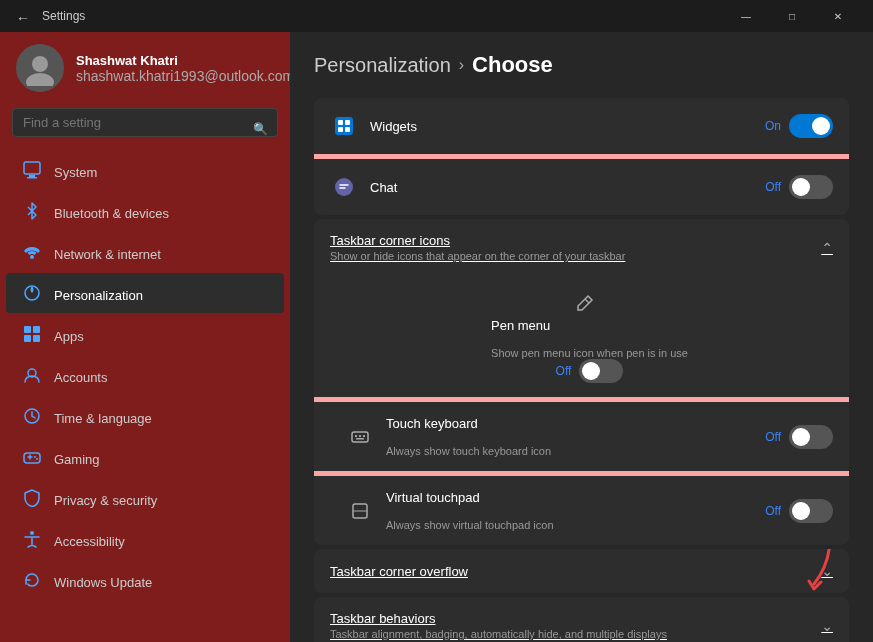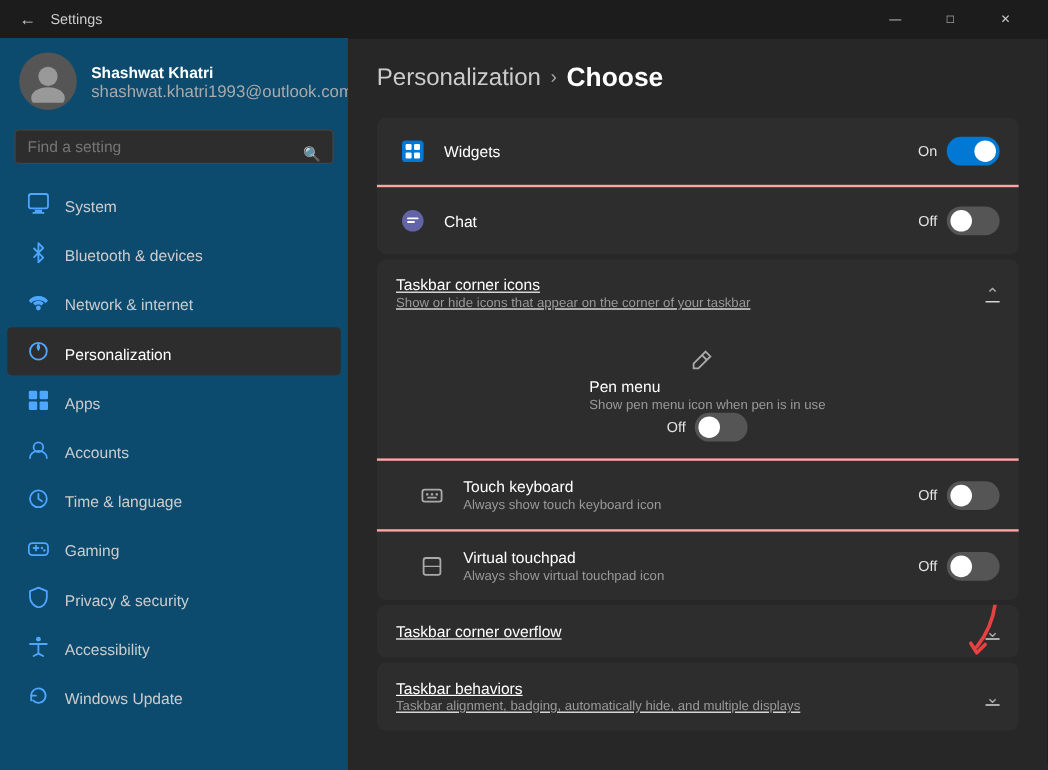--- a/index.html
+++ b/index.html
@@ -61,21 +61,21 @@
     
     .main {
       display: flex;
       flex: 1;
       overflow: hidden;
     }
 
     
     .sidebar {
       width: 290px;
-      background: #0c4a6e;
+      background: #7f1d1d;
       display: flex;
       flex-direction: column;
       flex-shrink: 0;
       overflow-y: auto;
       padding-bottom: 10px;
     }
 
     
     .user-profile {
       display: flex;
@@ -193,21 +193,21 @@
       background: #2d2d2d;
       border-radius: 8px;
       margin-bottom: 4px;
       overflow: hidden;
     }
 
     .settings-row {
       display: flex;
       align-items: center;
       padding: 14px 16px;
-      border-bottom: 2px solid #fca5a5;
+      border-bottom: 5px solid #fca5a5;
     }
     .settings-row:last-child { border-bottom: none; }
 
     .row-icon {
       width: 28px;
       height: 28px;
       margin-right: 12px;
       display: flex;
       align-items: center;
       justify-content: center;
@@ -216,30 +216,30 @@
     .row-text {
       flex: 1;
     }
     .row-title {
       font-size: 13px;
       color: #fff;
     }
     .row-subtitle {
       font-size: 11px;
       color: #999;
-      margin-top: 2px;
+      margin-top: 14px;
     }
     .row-control {
       display: flex;
       align-items: center;
       gap: 8px;
     }
     .row-status {
       font-size: 12px;
-      color: #e5e5e5;
+      color: #3b82f6;
     }
 
     
     .toggle {
       width: 44px;
       height: 24px;
       border-radius: 12px;
       position: relative;
       cursor: pointer;
       flex-shrink: 0;

